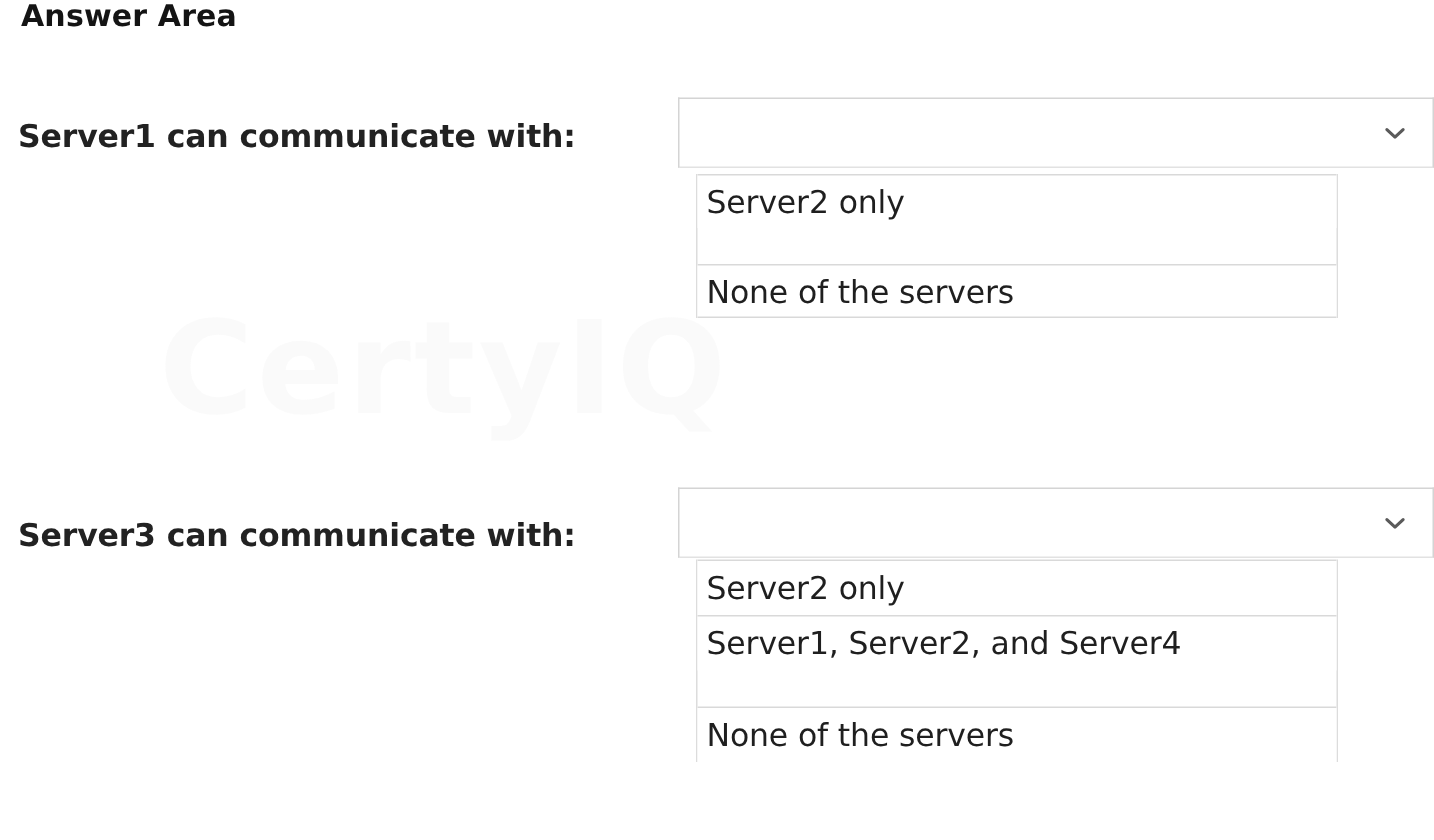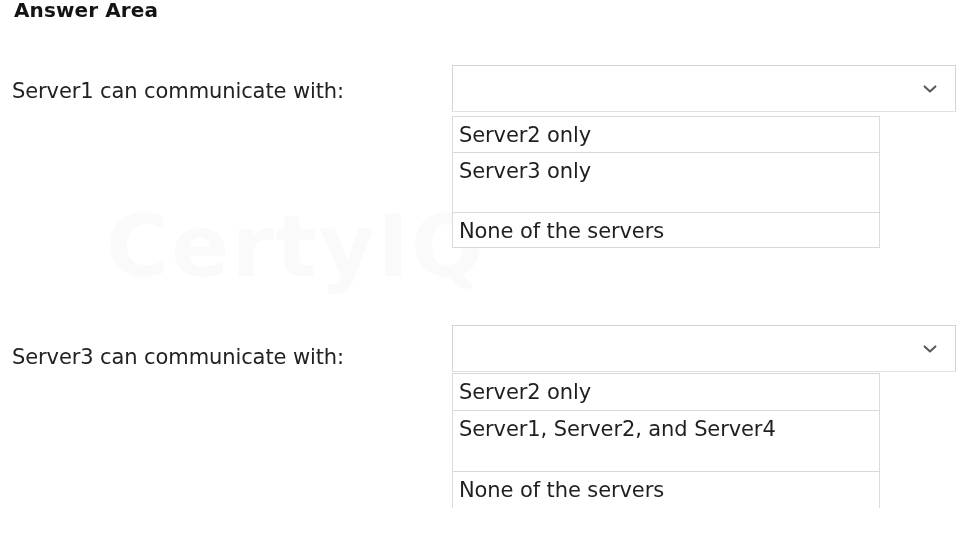--- a/index.html
+++ b/index.html
@@ -43,21 +43,21 @@
     top: -2px;
     font-size: 20px;
     font-weight: bold;
     letter-spacing: 0.1px;
     color: #141414;
   }
 
   .row-label {
     position: absolute;
     font-size: 21px;
-    font-weight: normal;
+    font-weight: bold;
     color: #222222;
     white-space: nowrap;
     letter-spacing: -0.1px;
   }
   .row-label.r1 { left: 12px; top: 79px; }
   .row-label.r2 { left: 12px; top: 345px; }
 
   
   .combo {
     position: absolute;
@@ -88,21 +88,21 @@
     transform: translateY(-50%);
     width: 18px;
     height: 18px;
     display: block;
   }
   .chevron svg { display: block; }
 
   
   .options {
     position: absolute;
-    left: 452px;
+    left: 464px;
     width: 428px;
     box-sizing: border-box;
     background: #ffffff;
     border-left: 1px solid #dcdcdc;
     border-right: 1px solid #dcdcdc;
   }
   .options.o1 { top: 116px; }
   .options.o2 { top: 373px; }
 
   .option {
@@ -135,21 +135,20 @@
   <span class="combo-value"></span>
   <span class="chevron">
     <svg width="18" height="18" viewBox="0 0 18 18" aria-hidden="true">
       <path d="M3.6 6.4 L9 11.4 L14.4 6.4" fill="none" stroke="#5a5a5a" stroke-width="2.1" stroke-linecap="round" stroke-linejoin="round"></path>
     </svg>
   </span>
 </div>
 
 <div class="options o1">
   <div class="option">Server2 only</div>
-  <div class="option">Server3 only</div>
   <div class="option">None of the servers</div>
 </div>
 
 <div class="row-label r2">Server3 can communicate with:</div>
 
 <div class="combo c2">
   <span class="combo-value"></span>
   <span class="chevron">
     <svg width="18" height="18" viewBox="0 0 18 18" aria-hidden="true">
       <path d="M3.6 6.4 L9 11.4 L14.4 6.4" fill="none" stroke="#5a5a5a" stroke-width="2.1" stroke-linecap="round" stroke-linejoin="round"></path>

